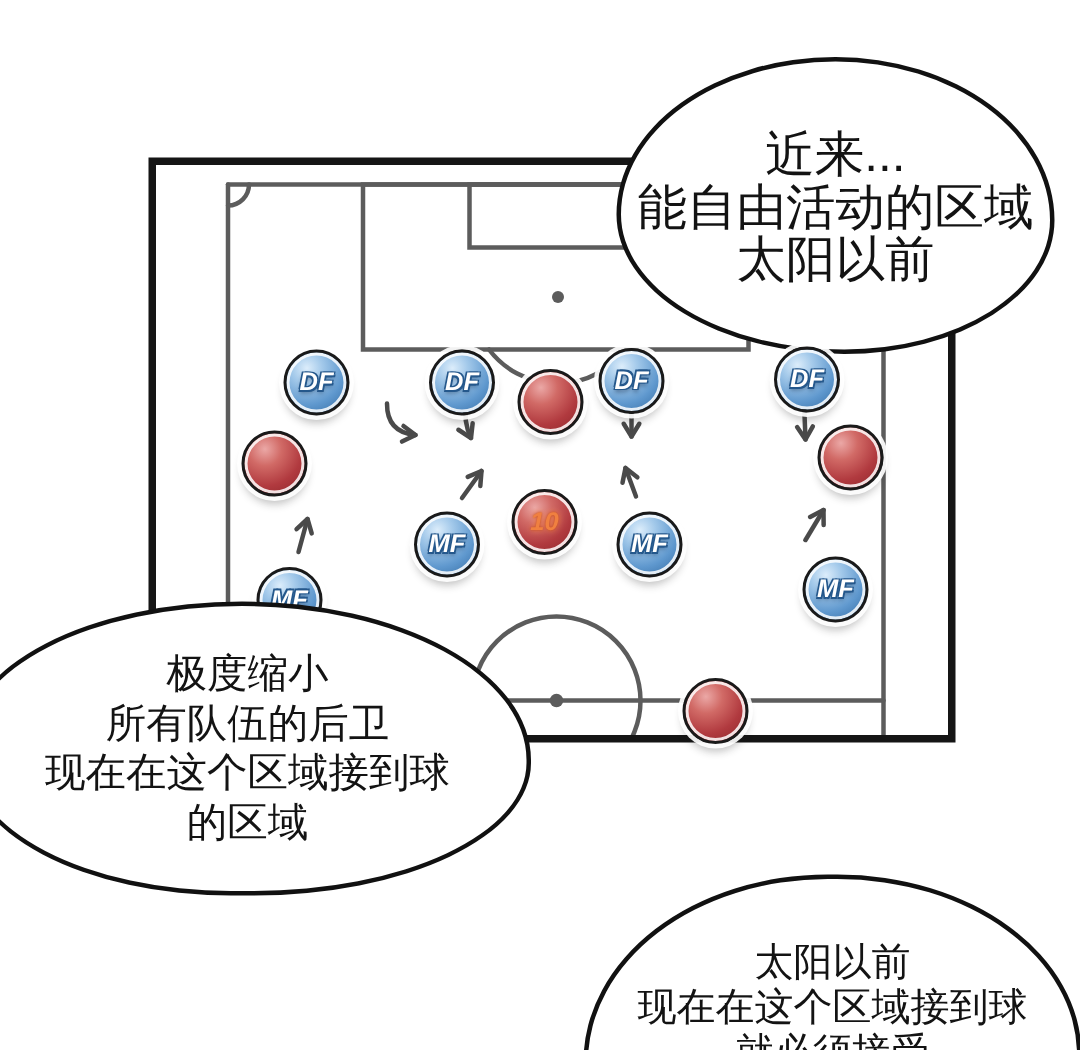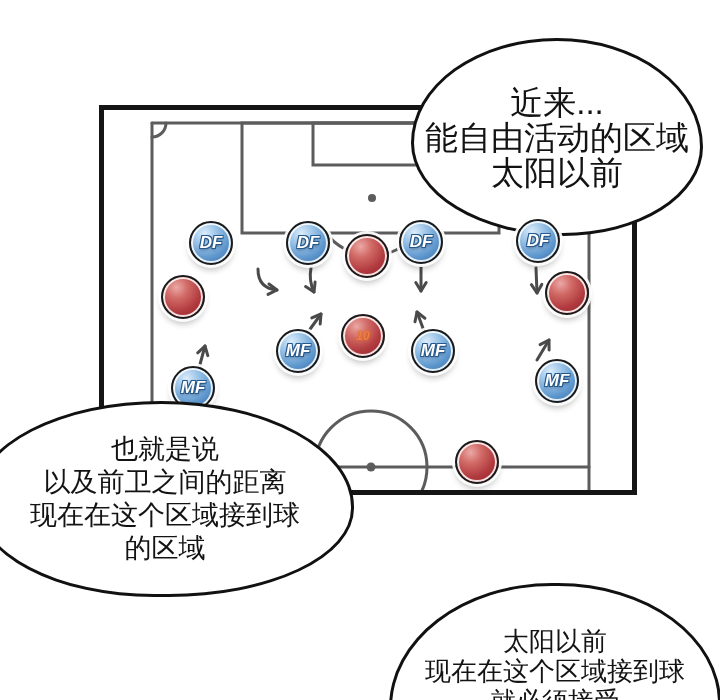--- a/index.html
+++ b/index.html
@@ -13,40 +13,40 @@
   
   .frame{
     position:absolute;left:99px;top:105px;width:528px;height:380px;
     border:5px solid #151515;background:#ffffff;z-index:0;
   }
 
   
   .pitch-svg{position:absolute;left:0;top:0;width:720px;height:700px;z-index:1;}
 
   
-  #players-layer{position:absolute;left:0;top:0;width:720px;height:644px;z-index:3;pointer-events:none;}
+  #players-layer{position:absolute;left:0;top:12px;width:720px;height:644px;z-index:3;pointer-events:none;}
   .player{
     position:absolute;width:40px;height:40px;border-radius:50%;
     border:2px solid #1a1a1a;
     box-shadow:0 0 0 3px rgba(255,255,255,0.92), 0 5px 6px rgba(30,30,30,0.28),
                inset 0 0 0 2px rgba(255,255,255,0.85);
     display:flex;align-items:center;justify-content:center;
     font-weight:bold;font-style:italic;font-size:17px;letter-spacing:0px;
   }
   .player.blue{
     background:radial-gradient(circle at 34% 26%, #dcedfb 0%, #a3c9ea 26%, #5f98ce 62%, #2f679e 100%);
     color:#ffffff;
     text-shadow:-1px -1px 0 #25588c,1px -1px 0 #25588c,-1px 1px 0 #25588c,1px 1px 0 #25588c,0 2px 3px rgba(10,30,60,0.5);
   }
   .player.red{
     background:radial-gradient(circle at 34% 26%, #eba8a6 0%, #d16a66 28%, #b13a3f 62%, #8a2428 100%);
     color:#ffffff;
   }
   .player.number10{
-    font-size:12px;
+    font-size:17px;
     color:#f08040;
     text-shadow:0 0 2px #c2491c, 0 0 4px rgba(255,150,80,0.9);
     font-style:italic;
   }
 
   
   .bubble{
     position:absolute;background:#ffffff;border:3px solid #111111;
     display:flex;flex-direction:column;align-items:center;justify-content:center;
     text-align:center;color:#131313;z-index:4;
@@ -131,22 +131,22 @@
       <div class="player blue" style="left: 535px; top: 359px;">MF</div>
     </div>
 
   <div class="bubble bubble-top-right">
     <div class="line">近来...</div>
     <div class="line">能自由活动的区域</div>
     <div class="line">太阳以前</div>
   </div>
 
   <div class="bubble bubble-left">
-    <div class="line">也就是说</div>
-    <div class="line">以及前卫之间的距离</div>
+    <div class="line">极度缩小</div>
+    <div class="line">所有队伍的后卫</div>
     <div class="line">现在在这个区域接到球</div>
     <div class="line">的区域</div>
   </div>
 
   <div class="bubble bubble-bottom-right">
     <div class="line">太阳以前</div>
     <div class="line">现在在这个区域接到球</div>
     <div class="line">就必须接受</div>
   </div>
 

